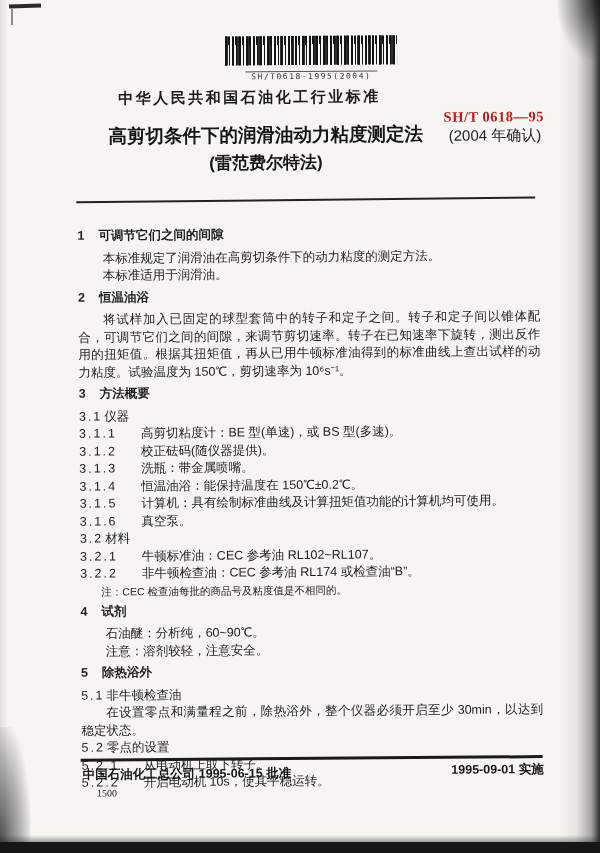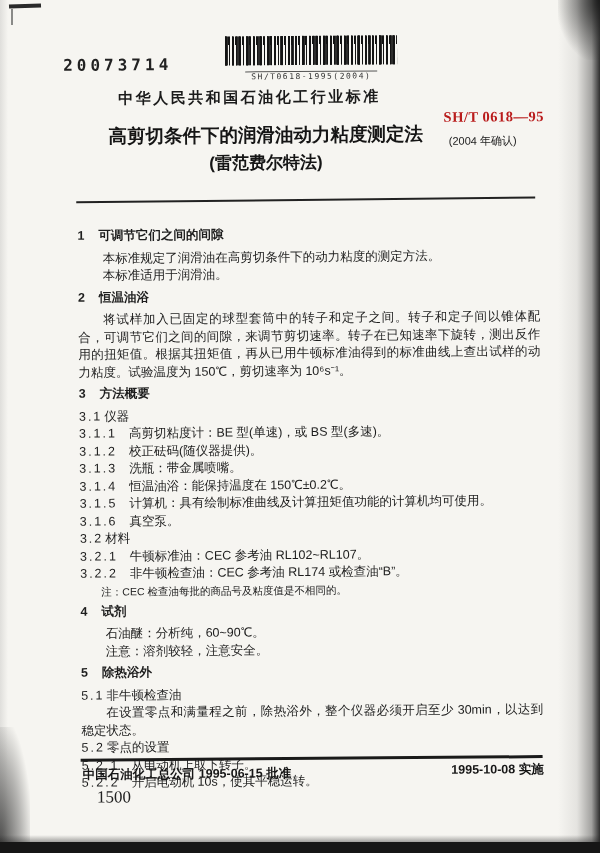--- a/index.html
+++ b/index.html
@@ -99,22 +99,22 @@
     text-align: center; white-space: nowrap;
     color: #1b1b1b;
   }
   .doc-number {
     position: absolute; left: 446px; top: 110px;
     font-size: 14.5px; font-weight: bold; color: #b91c1c;
     font-family: "Liberation Serif", serif;
     letter-spacing: 0.5px; white-space: nowrap;
   }
   .confirm-note {
-    position: absolute; left: 451px; top: 135px;
-    font-size: 11px; color: #222; white-space: nowrap;
+    position: absolute; left: 451px; top: 128px;
+    font-size: 15px; color: #222; white-space: nowrap;
   }
   .title-1 {
     position: absolute; left: 106px; top: 122px; width: 324px;
     font-size: 18.5px; font-weight: bold; text-align: center;
     white-space: nowrap; color: #151515;
   }
   .title-2 {
     position: absolute; left: 106px; top: 151px; width: 324px;
     font-size: 17px; font-weight: bold; text-align: center;
     white-space: nowrap; color: #151515;
@@ -129,21 +129,21 @@
   .doc-body {
     position: absolute; left: 79px; top: 222px; width: 462px;
     font-size: 12.5px; line-height: 17.5px;
     color: #1d1d1d;
   }
   .blk { position: relative; }
   .blk .num { display: inline-block; letter-spacing: 2px; }
   .blk.h { font-weight: bold; margin: 4px 0 5px; }
   .blk.h .num { margin-right: 13px; letter-spacing: 1px; }
   .blk.sub .num { margin-right: 2px; }
-  .blk.item .num { margin-right: 12px; }
+  .blk.item .num { margin-right: 24px; }
   .blk.p { text-indent: 2em; text-align: justify; }
   .blk.note {
     font-size: 10.5px; line-height: 15px;
     padding-left: 2em; margin: 1px 0 3px; color: #222;
   }
 
   
   .footer-rule {
     position: absolute; left: 78px; top: 757px; width: 462px; height: 2.5px;
     background: #1a1a1a;
@@ -153,31 +153,30 @@
     font-size: 12.5px; font-weight: bold; color: #161616;
     white-space: nowrap;
   }
   .footer-right {
     position: absolute; right: 59px; top: 763px;
     font-size: 12.5px; font-weight: bold; color: #161616;
     white-space: nowrap;
   }
   .print-code {
     position: absolute; left: 94px; top: 786px;
-    font-size: 17px; font-family: "Liberation Serif", serif; color: #222;
+    font-size: 10px; font-family: "Liberation Serif", serif; color: #222;
   }
 </style>
 </head>
 <body>
 
 <div class="scan-frame">
 
   <div class="page">
 
-    <div class="stamp">20073714</div>
 
     <div class="barcode-wrap">
       <div class="barcode"></div>
       <span class="barcode-label">SH/T0618-1995(2004)</span>
     </div>
 
     <div class="org-line">中华人民共和国石油化工行业标准</div>
 
     <div class="doc-number">SH/T 0618—95</div>
     <div class="confirm-note">(2004 年确认)</div>
@@ -211,21 +210,21 @@
         <div class="blk h"><span class="num">5</span><span class="txt">除热浴外</span></div>
         <div class="blk sub"><span class="num">5.1</span><span class="txt">非牛顿检查油</span></div>
         <div class="blk p"><span class="txt">在设置零点和满量程之前，除热浴外，整个仪器必须开启至少 30min，以达到稳定状态。</span></div>
         <div class="blk sub"><span class="num">5.2</span><span class="txt">零点的设置</span></div>
         <div class="blk item"><span class="num">5.2.1</span><span class="txt">从电动机上取下转子。</span></div>
         <div class="blk item"><span class="num">5.2.2</span><span class="txt">开启电动机 10s，使其平稳运转。</span></div>
       </div>
 
     <div class="footer-rule"></div>
     <div class="footer-left">中国石油化工总公司 1995-06-15 批准</div>
-    <div class="footer-right">1995-10-08 实施</div>
+    <div class="footer-right">1995-09-01 实施</div>
     <div class="print-code">1500</div>
 
   </div>
 
   <div class="edge-left"></div>
   <div class="shadow-right"></div>
   <div class="corner-tr"></div>
   <div class="corner-bl"></div>
   <div class="bottom-fade"></div>
   <div class="bottom-strip"></div>

